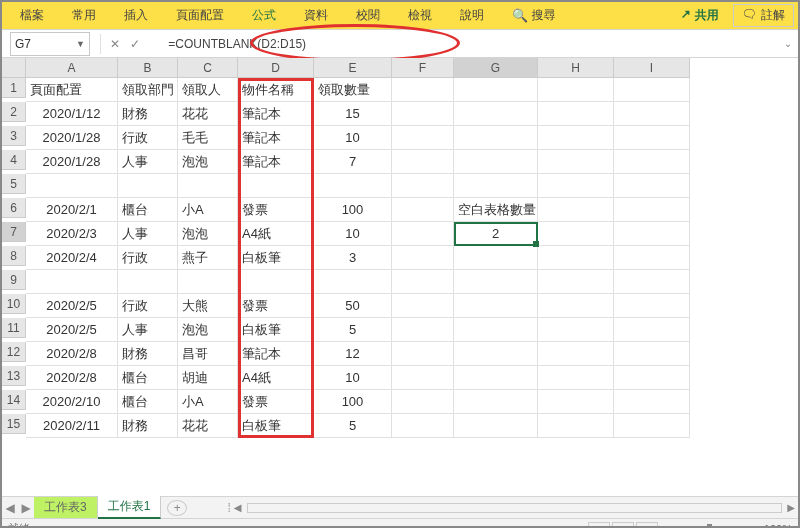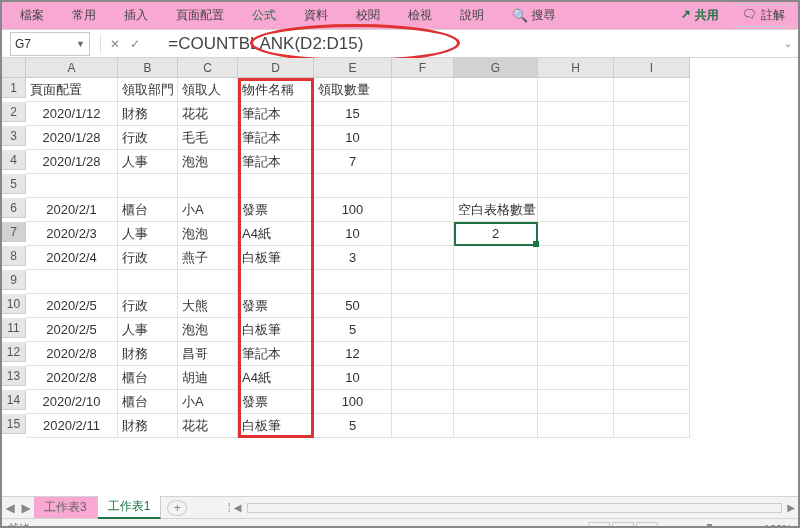--- a/index.html
+++ b/index.html
@@ -13,21 +13,21 @@
     overflow: hidden;
     position: relative;
     color: #333;
   }
   .ribbon {
     display: flex;
     align-items: center;
     height: 28px;
     border-bottom: 1px solid #d4d4d4;
     padding: 0 4px;
-    background: #f9a8d4;
+    background: #fde047;
   }
   .ribbon .tab {
     padding: 0 14px;
     height: 100%;
     display: flex;
     align-items: center;
     color: #444;
     cursor: pointer;
   }
   .ribbon .tab.active { color: #217346; }
@@ -74,21 +74,21 @@
     color: #888;
     cursor: pointer;
     font-size: 12px;
   }
   .fxlabel { font-style: italic; color: #666; padding: 0 6px; margin-top: 48px;}
   .fxinput {
     flex: 1;
     height: 20px;
     border: none;
     outline: none;
-    font-size: 17px;
+    font-size: 12px;
     color: #444;
     padding-left: 2px;
   }
   .fxexpand { width: 20px; text-align: center; color: #888; font-size: 10px;}
   .ellipse {
     position: absolute;
     left: 248px;
     top: -6px;
     width: 210px;
     height: 38px;
@@ -155,21 +155,21 @@
     align-items: center;
     height: 22px;
     border-top: 1px solid #d4d4d4;
     background: #f3f3f3;
     font-size: 12px;
   }
   .tabs .nav { width: 16px; text-align: center; color: #888; }
   .tabs .wtab {
     padding: 2px 10px;
     border-right: 1px solid #ccc;
-    background: #f9a8d4;
+    background: #bef264;
     color: #666;
     cursor: pointer;
   }
   .tabs .wtab.active { background: #fff; color: #217346; border-bottom: 2px solid #217346;}
   .tabs .add { width: 20px; text-align: center; color: #888; border:1px solid #ccc; border-radius: 50%; margin-left: 6px; line-height: 14px; font-size: 12px;}
   .tabs .scroll { flex: 1; display:flex; align-items:center; padding-left: 40px;}
   .tabs .scroll .track { flex:1; height:10px; border:1px solid #ccc; background:#f3f3f3; position:relative; margin: 0 2px;}
   .tabs .scroll .arrow { width:14px; text-align:center; color:#888; font-size:10px;}
   .statusbar {
     display: flex;

